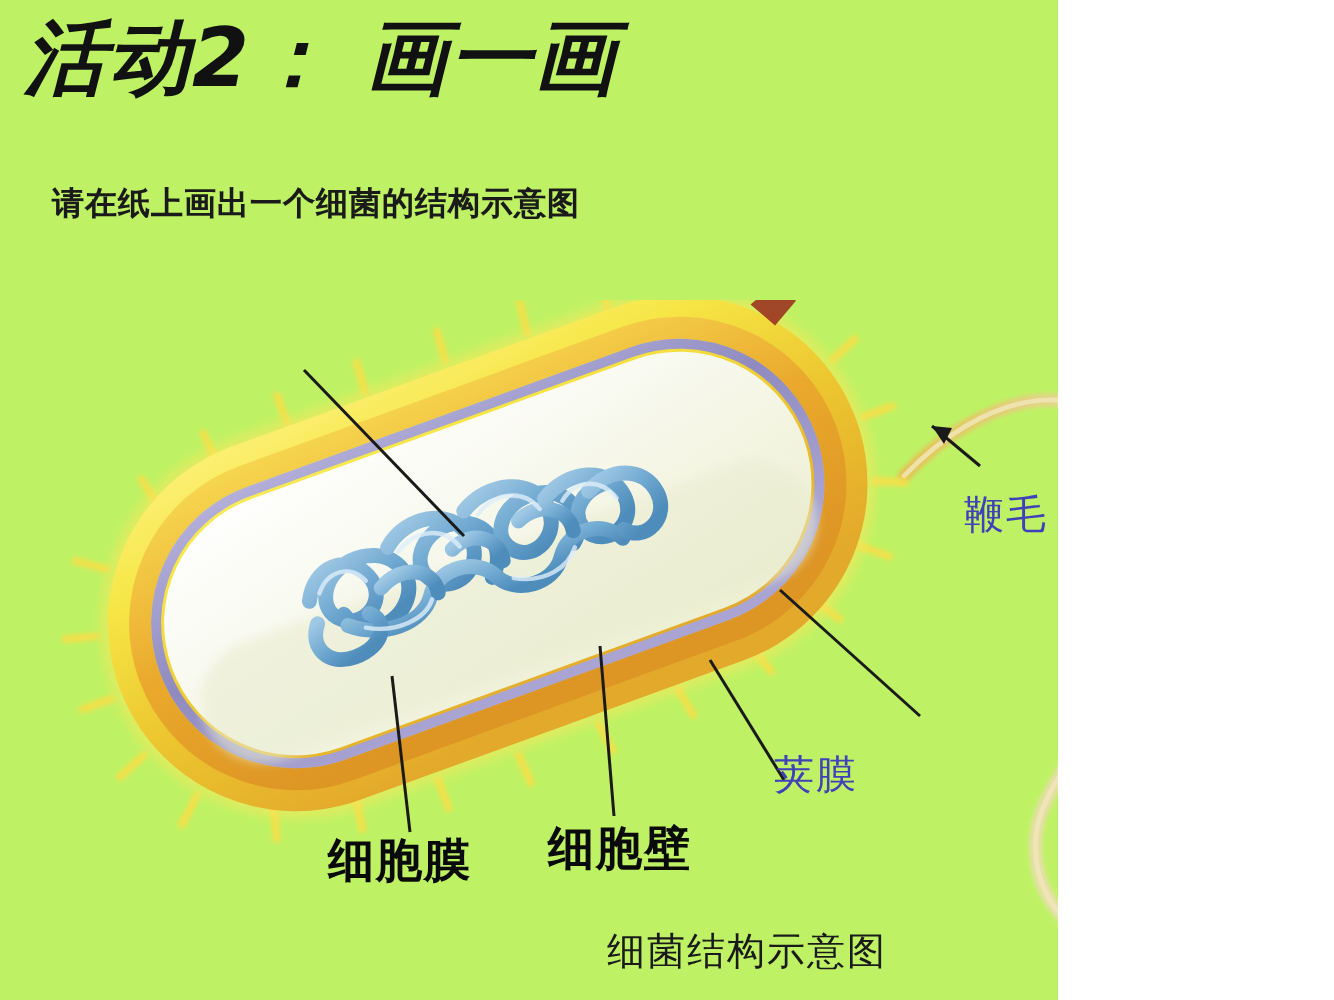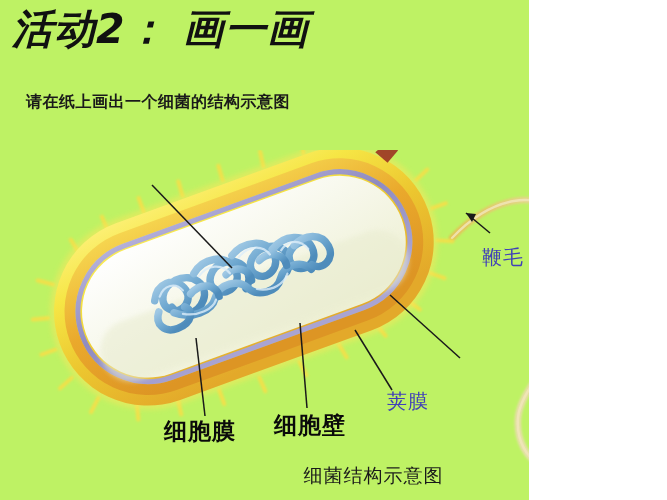--- a/index.html
+++ b/index.html
@@ -90,21 +90,21 @@
     font-family: "DejaVu Serif", "Liberation Serif", serif;
     font-weight: bold;
     font-size: 23px;
     letter-spacing: 0.5px;
     color: #e00d0d;
   }
 
   #label-dna        { left: 112px; top: 170px; }
   #label-flagellum  { left: 482px; top: 228px; margin-top: 19px; }
   #label-cytoplasm  { left: 451px; top: 352px; }
-  #label-capsule    { left: 387px; top: 391px; }
+  #label-capsule    { left: 387px; top: 377px; }
   #label-cellwall   { left: 274px; top: 414px; }
   #label-membrane   { left: 164px; top: 420px; }
 </style>
 </head>
 <body>
 
 <div id="page">
 
   <div id="slide-title">活动2： 画一画</div>
 

